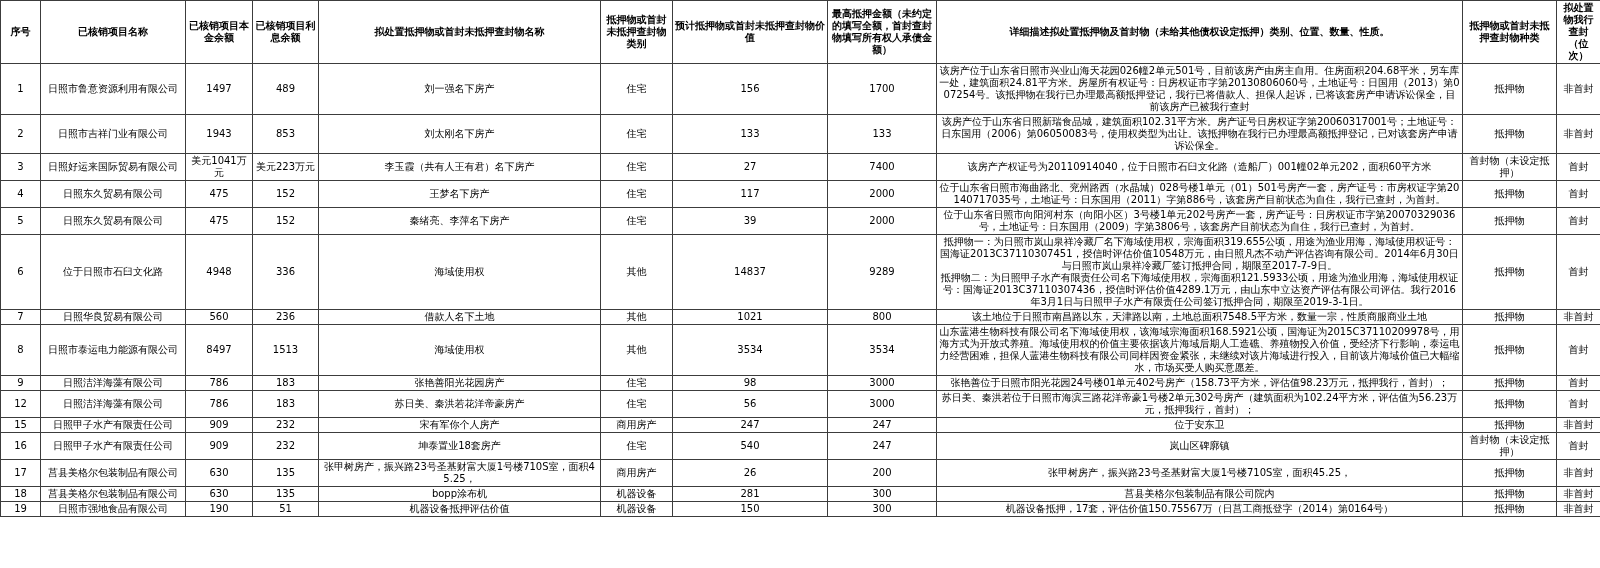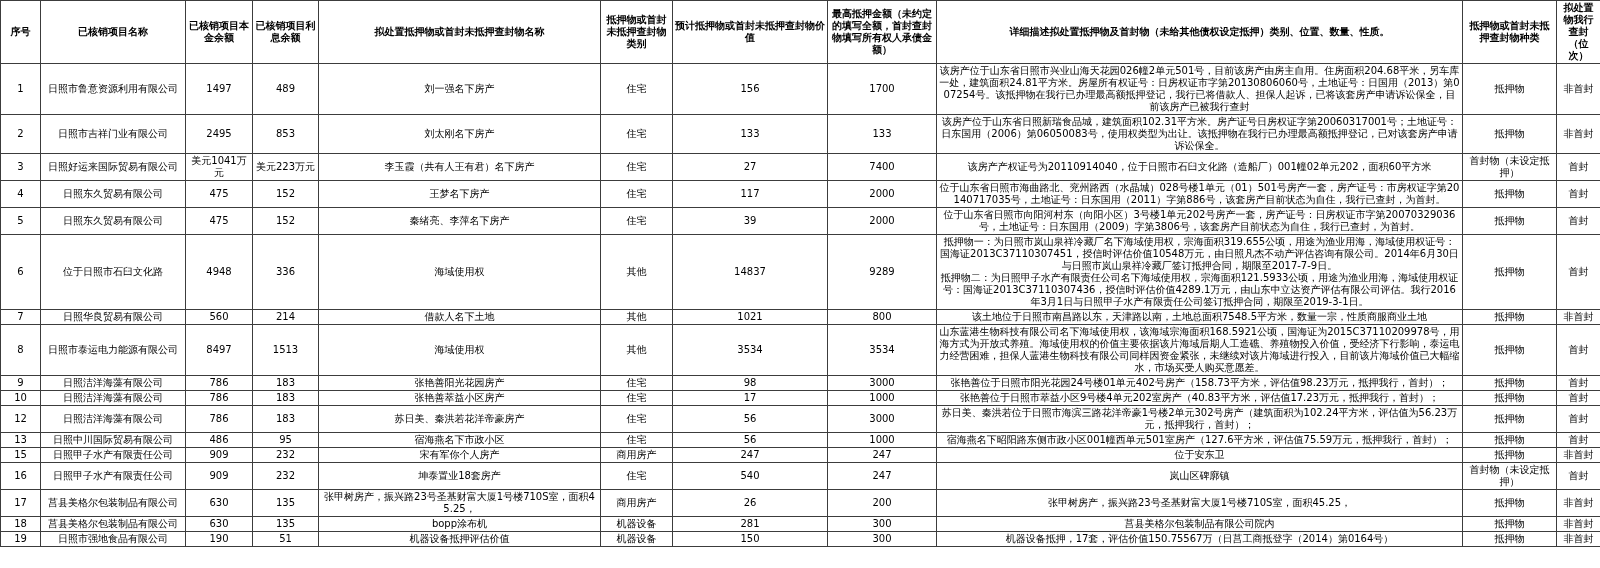--- a/index.html
+++ b/index.html
@@ -91,21 +91,21 @@
           <td>住宅</td>
           <td>156</td>
           <td>1700</td>
           <td>该房产位于山东省日照市兴业山海天花园026幢2单元501号，目前该房产由房主自用。住房面积204.68平米，另车库一处，建筑面积24.81平方米。房屋所有权证号：日房权证市字第20130806060号，土地证号：日国用（2013）第007254号。该抵押物在我行已办理最高额抵押登记，我行已将借款人、担保人起诉，已将该套房产申请诉讼保全，目前该房产已被我行查封</td>
           <td>抵押物</td>
           <td>非首封</td>
         </tr>
         <tr>
           <td>2</td>
           <td>日照市吉祥门业有限公司</td>
-          <td>2495</td>
+          <td>1943</td>
           <td>853</td>
           <td>刘太刚名下房产</td>
           <td>住宅</td>
           <td>133</td>
           <td>133</td>
           <td>该房产位于山东省日照新瑞食品城，建筑面积102.31平方米。房产证号日房权证字第20060317001号；土地证号：日东国用（2006）第06050083号，使用权类型为出让。该抵押物在我行已办理最高额抵押登记，已对该套房产申请诉讼保全。</td>
           <td>抵押物</td>
           <td>非首封</td>
         </tr>
         <tr>
@@ -158,21 +158,21 @@
           <td>9289</td>
           <td>抵押物一：为日照市岚山泉祥冷藏厂名下海域使用权，宗海面积319.655公顷，用途为渔业用海，海域使用权证号：国海证2013C37110307451，授信时评估价值10548万元，由日照凡杰不动产评估咨询有限公司。2014年6月30日与日照市岚山泉祥冷藏厂签订抵押合同，期限至2017-7-9日。
 抵押物二：为日照甲子水产有限责任公司名下海域使用权，宗海面积121.5933公顷，用途为渔业用海，海域使用权证号：国海证2013C37110307436，授信时评估价值4289.1万元，由山东中立达资产评估有限公司评估。我行2016年3月1日与日照甲子水产有限责任公司签订抵押合同，期限至2019-3-1日。</td>
           <td>抵押物</td>
           <td>首封</td>
         </tr>
         <tr>
           <td>7</td>
           <td>日照华良贸易有限公司</td>
           <td>560</td>
-          <td>214</td>
+          <td>236</td>
           <td>借款人名下土地</td>
           <td>其他</td>
           <td>1021</td>
           <td>800</td>
           <td>该土地位于日照市南昌路以东，天津路以南，土地总面积7548.5平方米，数量一宗，性质商服商业土地</td>
           <td>抵押物</td>
           <td>非首封</td>
         </tr>
         <tr>
           <td>8</td>
@@ -194,55 +194,29 @@
           <td>183</td>
           <td>张艳善阳光花园房产</td>
           <td>住宅</td>
           <td>98</td>
           <td>3000</td>
           <td>张艳善位于日照市阳光花园24号楼01单元402号房产（158.73平方米，评估值98.23万元，抵押我行，首封）；</td>
           <td>抵押物</td>
           <td>首封</td>
         </tr>
         <tr>
-          <td>10</td>
-          <td>日照洁洋海藻有限公司</td>
-          <td>786</td>
-          <td>183</td>
-          <td>张艳善萃益小区房产</td>
-          <td>住宅</td>
-          <td>17</td>
-          <td>1000</td>
-          <td>张艳善位于日照市萃益小区9号楼4单元202室房产（40.83平方米，评估值17.23万元，抵押我行，首封）；</td>
-          <td>抵押物</td>
-          <td>首封</td>
-        </tr>
-        <tr>
           <td>12</td>
           <td>日照洁洋海藻有限公司</td>
           <td>786</td>
           <td>183</td>
           <td>苏日美、秦洪若花洋帝豪房产</td>
           <td>住宅</td>
           <td>56</td>
           <td>3000</td>
           <td>苏日美、秦洪若位于日照市海滨三路花洋帝豪1号楼2单元302号房产（建筑面积为102.24平方米，评估值为56.23万元，抵押我行，首封）；</td>
-          <td>抵押物</td>
-          <td>首封</td>
-        </tr>
-        <tr>
-          <td>13</td>
-          <td>日照中川国际贸易有限公司</td>
-          <td>486</td>
-          <td>95</td>
-          <td>宿海燕名下市政小区</td>
-          <td>住宅</td>
-          <td>56</td>
-          <td>1000</td>
-          <td>宿海燕名下昭阳路东侧市政小区001幢西单元501室房产（127.6平方米，评估值75.59万元，抵押我行，首封）；</td>
           <td>抵押物</td>
           <td>首封</td>
         </tr>
         <tr>
           <td>15</td>
           <td>日照甲子水产有限责任公司</td>
           <td>909</td>
           <td>232</td>
           <td>宋有军你个人房产</td>
           <td>商用房产</td>

